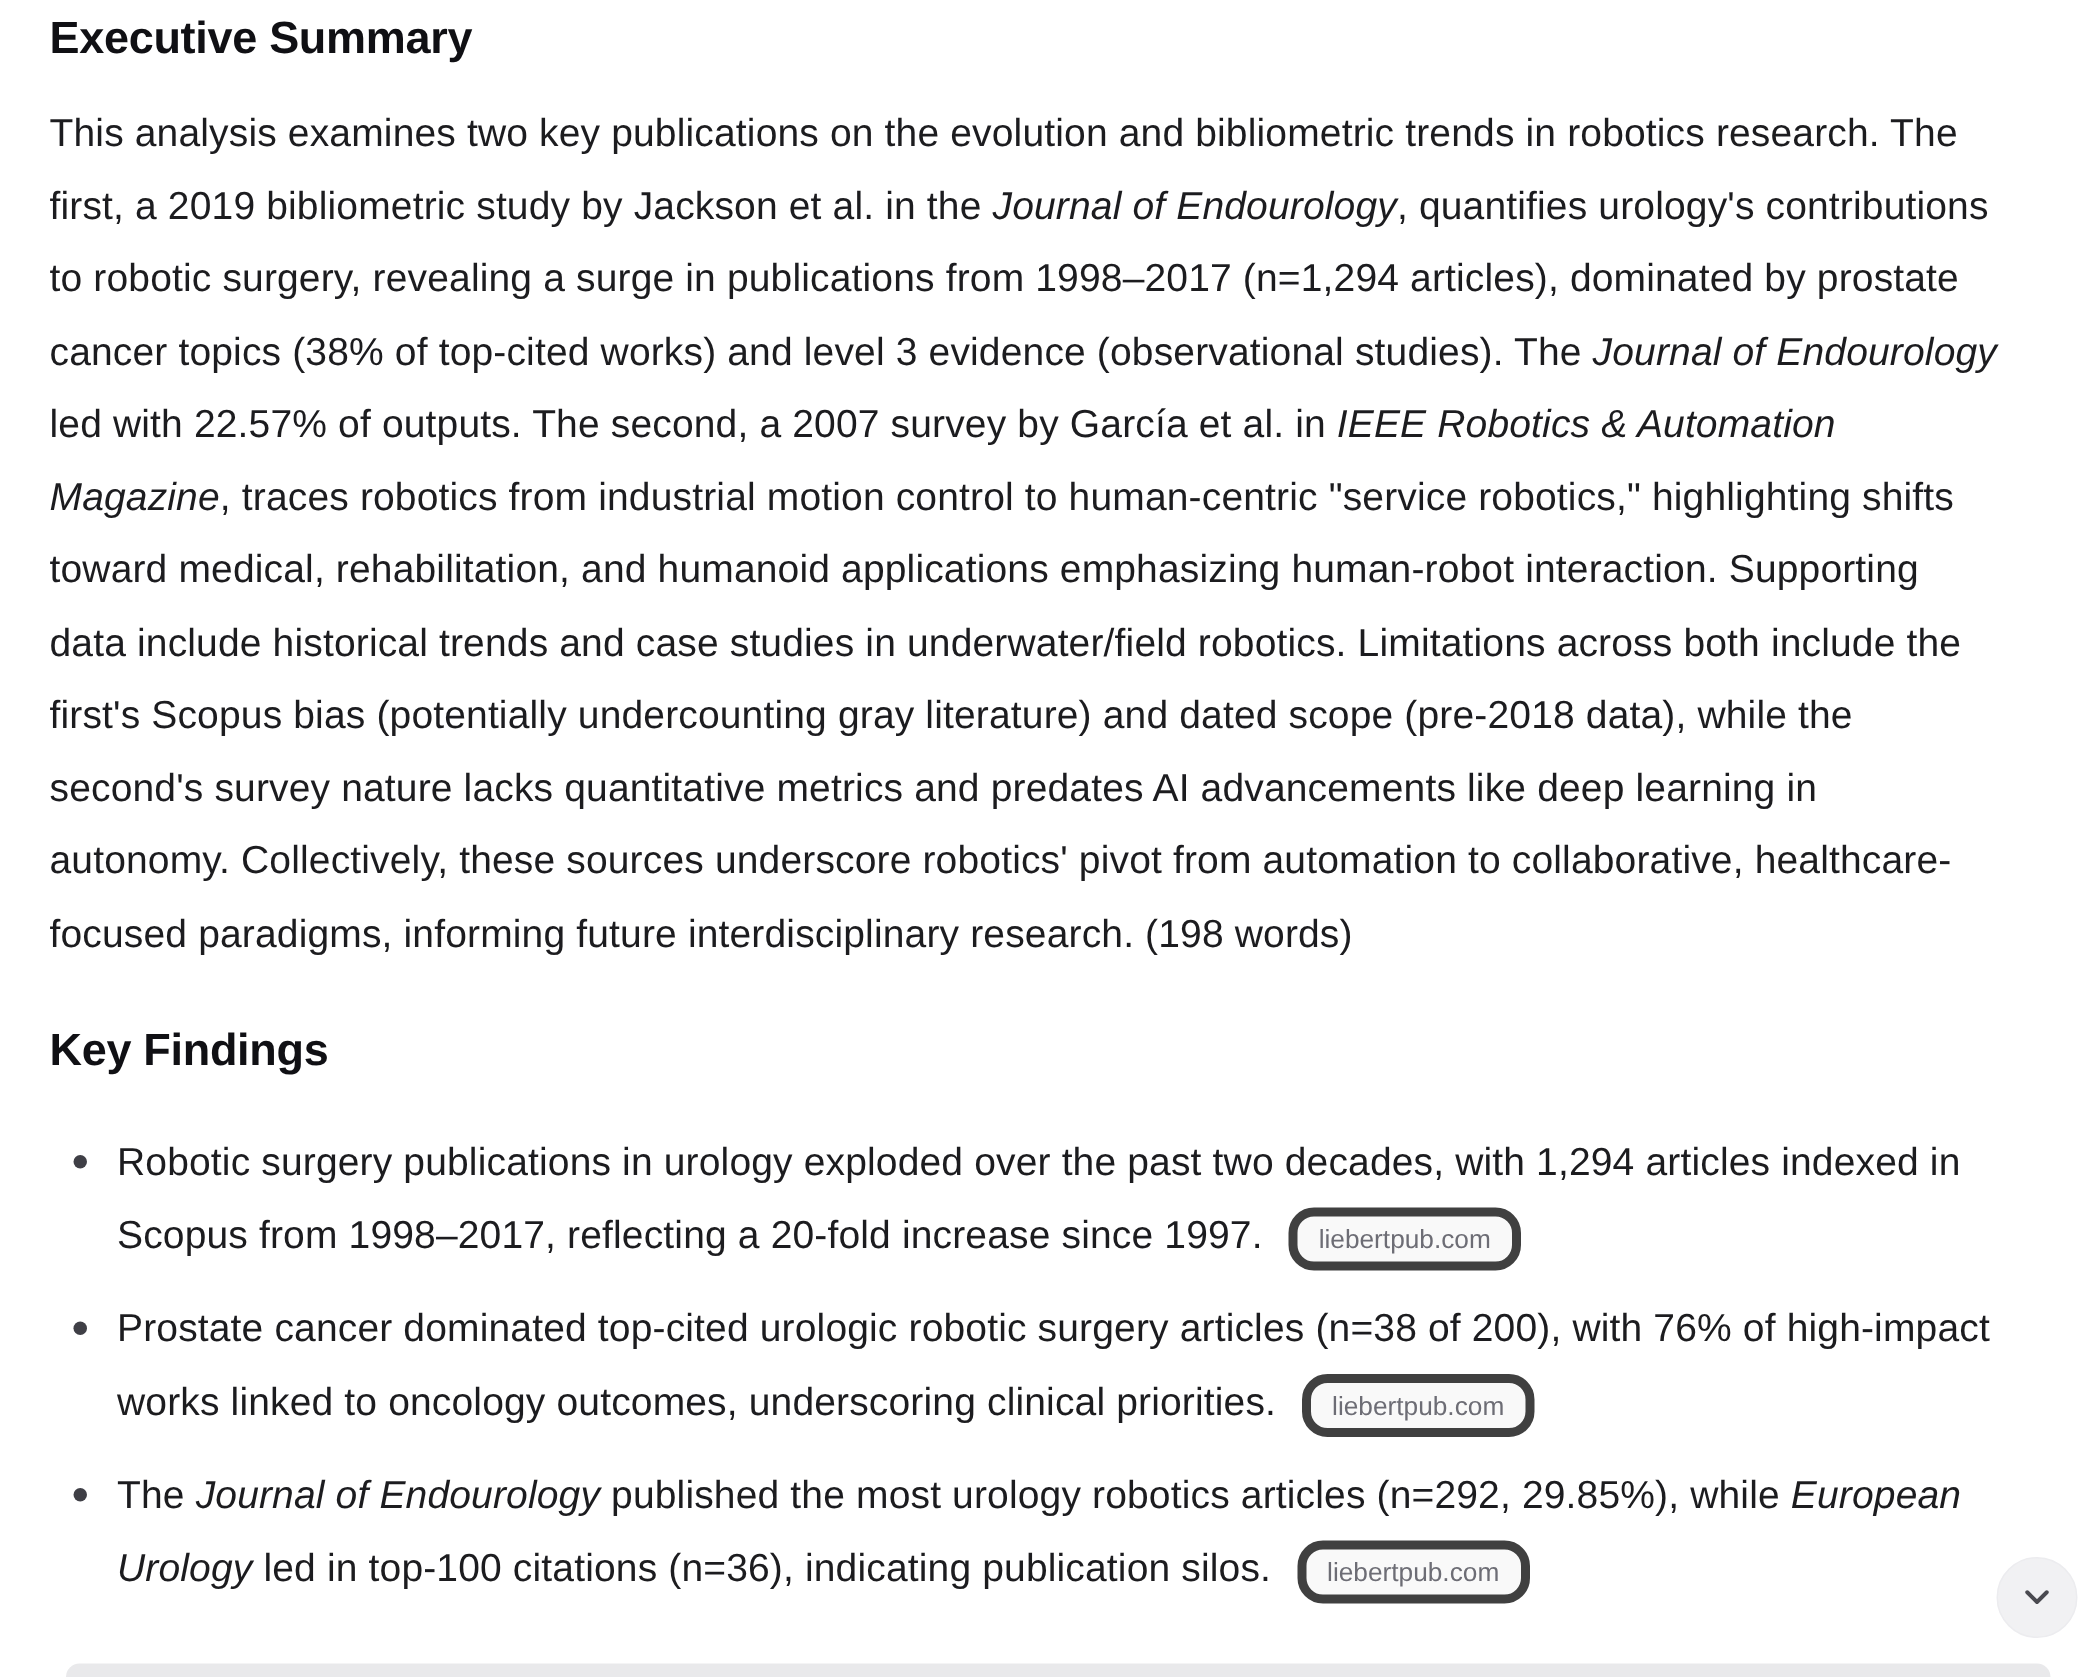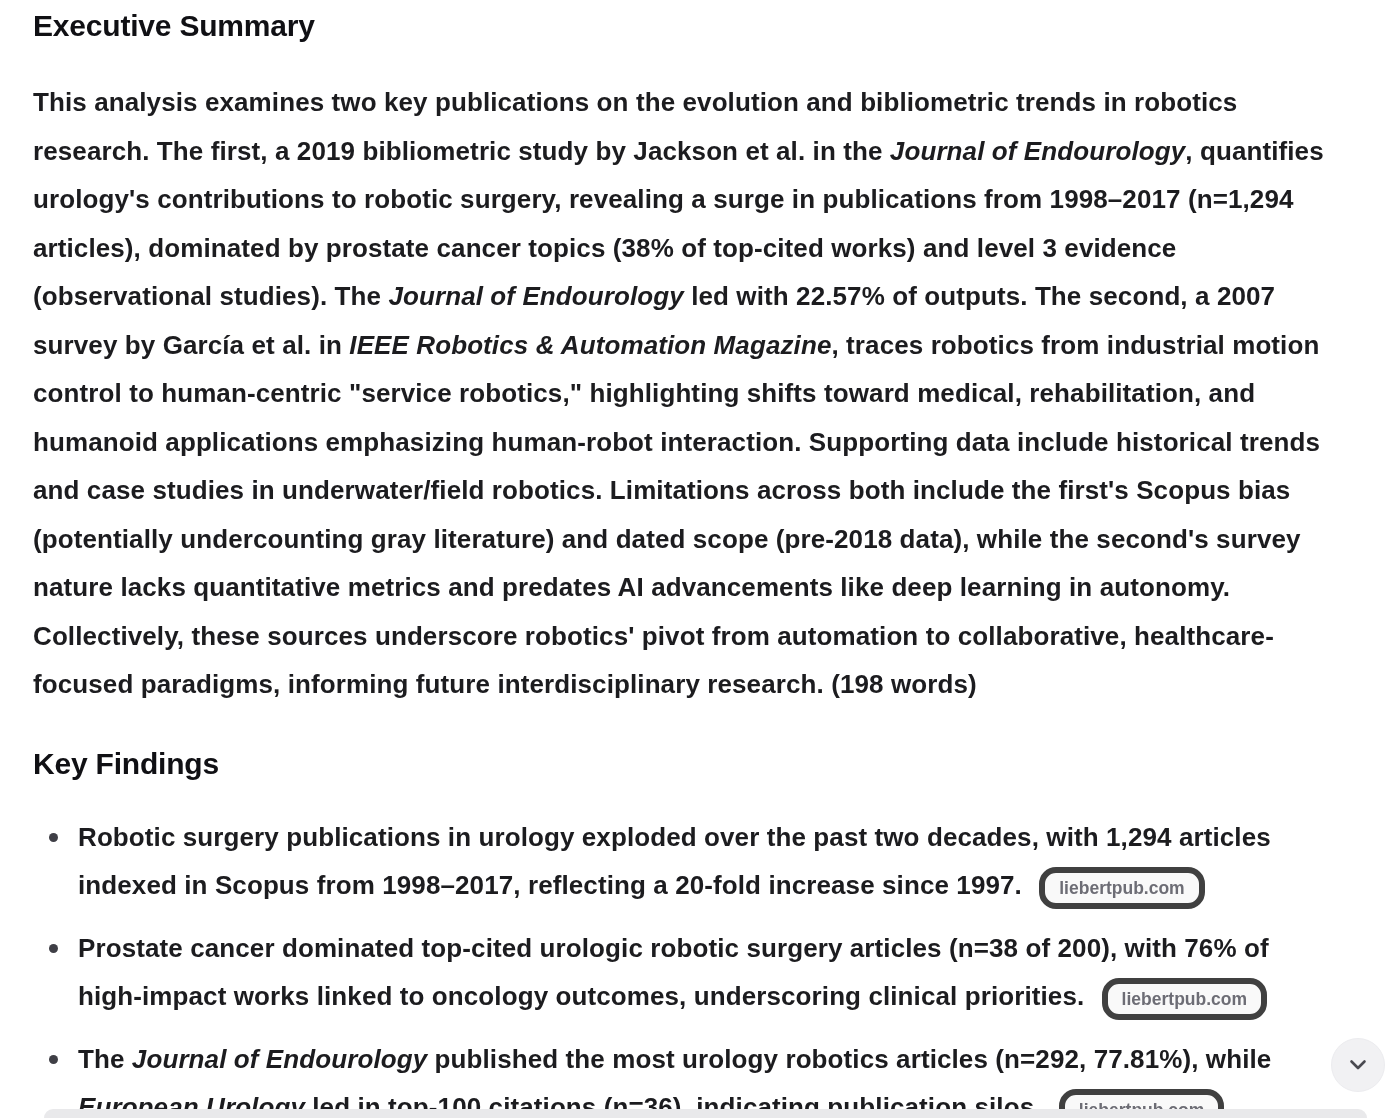--- a/index.html
+++ b/index.html
@@ -17,27 +17,26 @@
     padding: 8px 50px 0 33px;
   }
   .section-heading {
     font-size: 30px;
     line-height: 36px;
     font-weight: 700;
     letter-spacing: -0.2px;
     color: #101014;
     margin: 0;
   }
-  .exec-heading { margin-bottom: 34px; }
+  .exec-heading { margin-bottom: 20px; }
   .kf-heading { margin-top: 36px; margin-bottom: 30px; line-height: 38px; }
   .body-text {
     font-size: 26px;
     line-height: 48.5px;
     letter-spacing: 0.1px;
-    font-weight: bold;
   }
   .summary-paragraph {
     margin: 0;
     max-width: 1302px;
   }
   .findings-list {
     margin: 0;
     padding: 0;
     list-style: none;
     max-width: 1302px;
@@ -113,21 +112,21 @@
       <span><span>Robotic surgery publications in urology exploded over the past two decades, with 1,294 articles indexed in Scopus from 1998–2017, reflecting a 20-fold increase since 1997.</span></span>
       <span class="source-pill">liebertpub.com</span>
     </li>
     <li class="finding-item">
       <span class="bullet-dot"></span>
       <span><span>Prostate cancer dominated top-cited urologic robotic surgery articles (n=38 of 200), with 76% of high-impact works linked to oncology outcomes, underscoring clinical priorities.</span></span>
       <span class="source-pill">liebertpub.com</span>
     </li>
     <li class="finding-item">
       <span class="bullet-dot"></span>
-      <span><span>The </span><span style="font-style: italic;">Journal of Endourology</span><span> published the most urology robotics articles (n=292, 77.81%), while </span><span style="font-style: italic;">European Urology</span><span> led in top-100 citations (n=36), indicating publication silos.</span></span>
+      <span><span>The </span><span style="font-style: italic;">Journal of Endourology</span><span> published the most urology robotics articles (n=292, 29.85%), while </span><span style="font-style: italic;">European Urology</span><span> led in top-100 citations (n=36), indicating publication silos.</span></span>
       <span class="source-pill">liebertpub.com</span>
     </li>
   </ul>
 
 </div>
 
 <button class="scroll-btn">
   <span style="display:flex;">
     <svg width="26" height="26" viewBox="0 0 26 26" fill="none">
       <path d="M6.5 9.5 L13 16 L19.5 9.5" stroke="#4a4a50" stroke-width="2.6" stroke-linecap="round" stroke-linejoin="round"></path>

